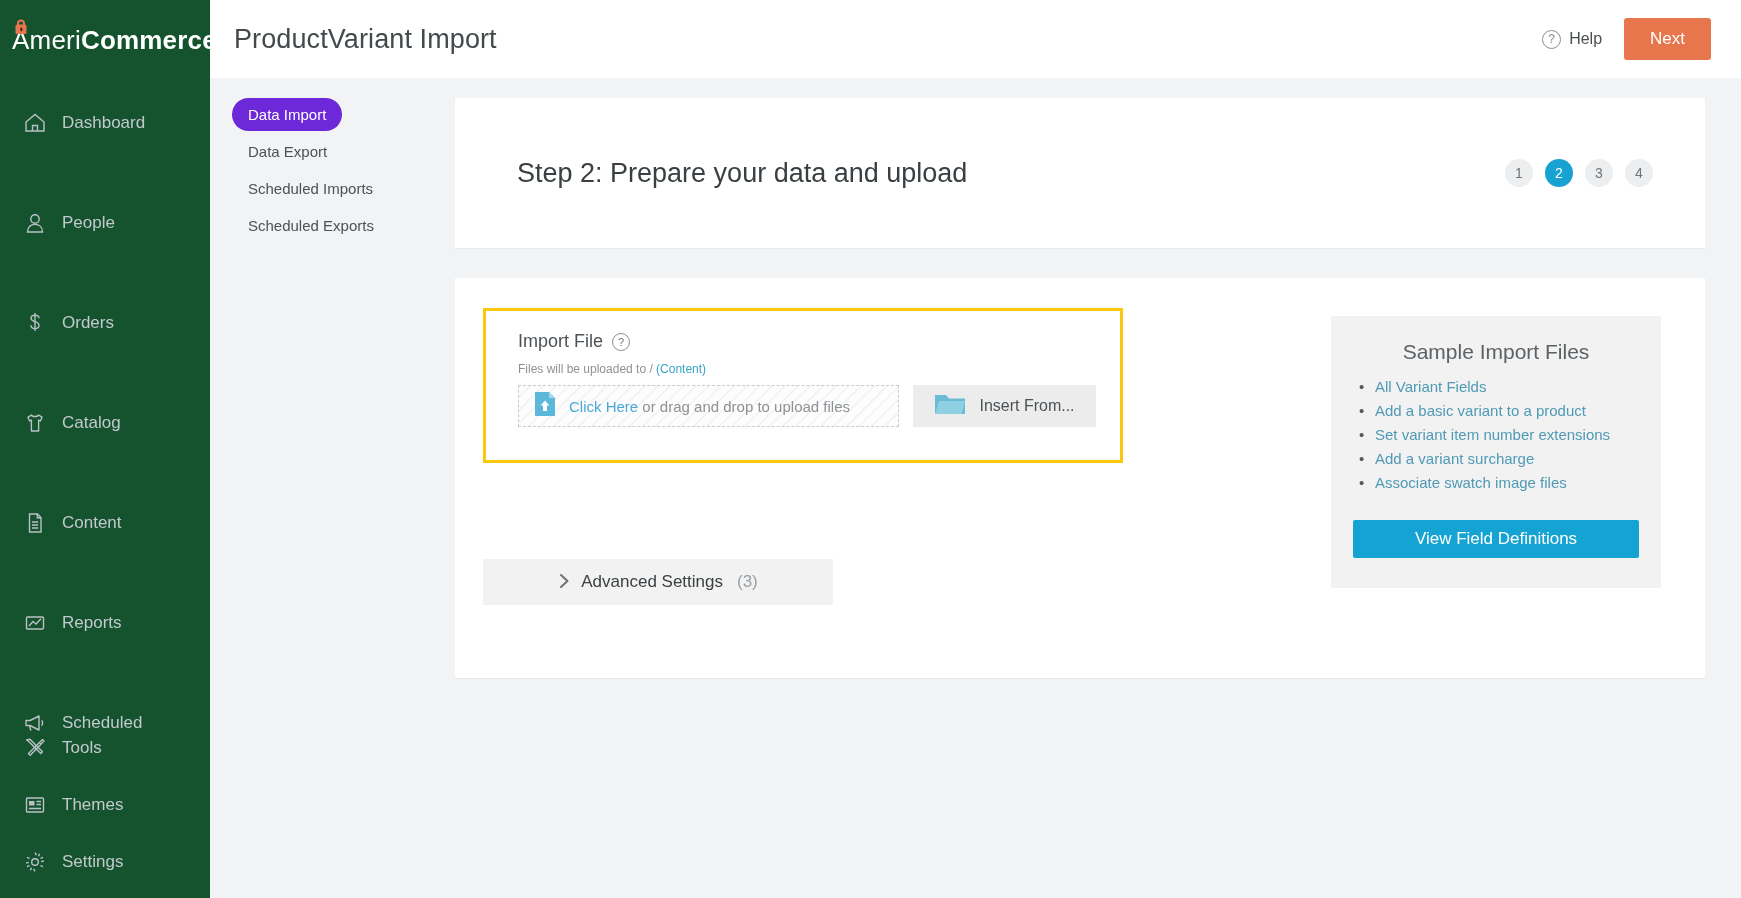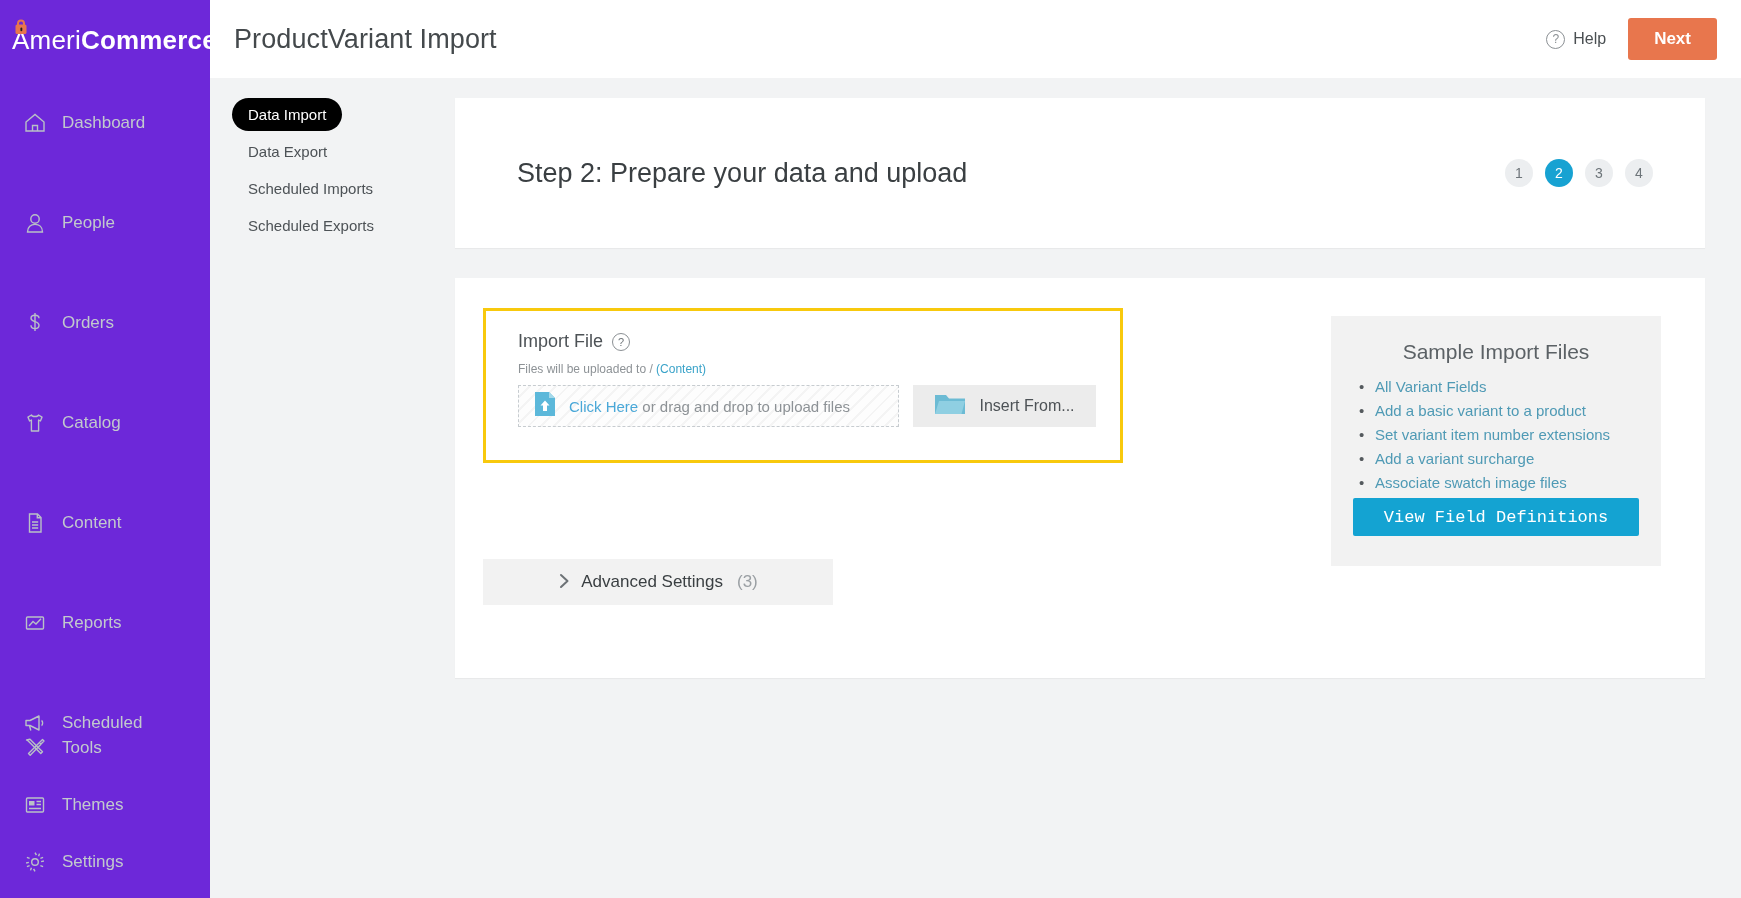--- a/index.html
+++ b/index.html
@@ -7,21 +7,21 @@
     width: 1741px; height: 898px;
     font-family: "Liberation Sans", sans-serif;
     background: #f2f3f4;
     overflow: hidden;
   }
   .app { display: flex; width: 1741px; height: 898px; }
 
   
   .sidebar {
     width: 210px; min-width: 210px; height: 898px;
-    background: #6d28d9;
+    background: #14532d;
     display: flex; flex-direction: column;
     position: relative;
   }
   .logo-wrap {
     height: 80px; display: flex; align-items: center;
     padding-left: 8px; position: relative;
   }
   .logo-mark {
     position: absolute; left: 12px; top: 18px;
     width: 20px; height: 20px;
@@ -51,55 +51,55 @@
   .nav-bottom {
     position: absolute; bottom: 0; left: 0; right: 0;
     display: flex; flex-direction: column; padding-bottom: 8px;
   }
 
   
   .main { flex: 1; height: 898px; display: flex; flex-direction: column; background: #f2f3f4; }
 
   .topbar {
     height: 78px; min-height: 78px; background: #ffffff;
-    display: flex; align-items: center; padding: 0 24px 0 24px;
+    display: flex; align-items: center; padding: 0 30px 0 24px;
   }
   .page-title {
     font-size: 27px; color: #44494c; font-weight: 400;
     letter-spacing: .1px; margin-left: 0px;
   }
   .topbar-right { margin-left: auto; display: flex; align-items: center; gap: 22px; }
   .help-btn {
     display: flex; align-items: center; gap: 8px;
     color: #4a4f52; font-size: 16px; cursor: pointer;
   }
   .help-circle {
     width: 19px; height: 19px; border-radius: 50%;
     border: 1.4px solid #8b9094; color: #8b9094;
     font-size: 12px; display: flex; align-items: center; justify-content: center;
     line-height: 1;
   }
   .next-btn {
     background: #e8764d; color: #ffffff;
     border: none; border-radius: 3px;
-    font-size: 17px; font-weight: 700;
+    font-size: 17px; font-weight: 400;
     padding: 0 26px; height: 42px; cursor: pointer;
     font-family: "Liberation Sans", sans-serif;
   }
 
   .body-area { flex: 1; display: flex; overflow: hidden; }
 
   
   .subnav { width: 245px; min-width: 245px; padding-top: 20px; }
   .subnav-item {
     display: block; font-size: 15px; color: #4d5256;
     padding: 8px 16px; margin: 0 0 4px 22px;
     border-radius: 20px; width: max-content; cursor: pointer;
   }
-  .subnav-item.active { background: #000000; color: #ffffff; font-weight: 400; }
+  .subnav-item.active { background: #6d28d9; color: #ffffff; font-weight: 400; }
 
   
   .content { flex: 1; padding-right: 36px; padding-top: 20px; }
 
   .card {
     background: #ffffff; width: 100%;
     box-shadow: 0 1px 1px rgba(0,0,0,.04);
   }
   .card.step-head {
     height: 150px; display: flex; align-items: center;
@@ -173,24 +173,24 @@
   }
   .sample-list { list-style: none; padding-left: 22px; }
   .sample-list li {
     font-size: 15px; color: #4f9ab5; margin-bottom: 7px;
     position: relative; cursor: pointer;
   }
   .sample-list li::before {
     content: "•"; position: absolute; left: -16px; color: #555a5e; font-size: 15px;
   }
   .view-fields-btn {
-    width: 100%; height: 38px;
+    margin-top: 22px; width: 100%; height: 38px;
     background: #14a3d2; color: #ffffff; border: none;
     font-size: 17px; cursor: pointer; border-radius: 2px;
-    font-family: Liberation Mono, monospace;
+    font-family: Liberation Sans, sans-serif;
   }
 
   .adv-settings {
     margin-top: 96px; width: 350px; height: 46px;
     background: #f2f2f2; display: flex; align-items: center;
     justify-content: center; gap: 10px; cursor: pointer;
   }
   .adv-chev { color: #6d7276; font-size: 17px; line-height: 1; }
   .adv-label { font-size: 17px; color: #3a3f42; }
   .adv-count { font-size: 17px; color: #9a9fa3; margin-left: 4px; }

